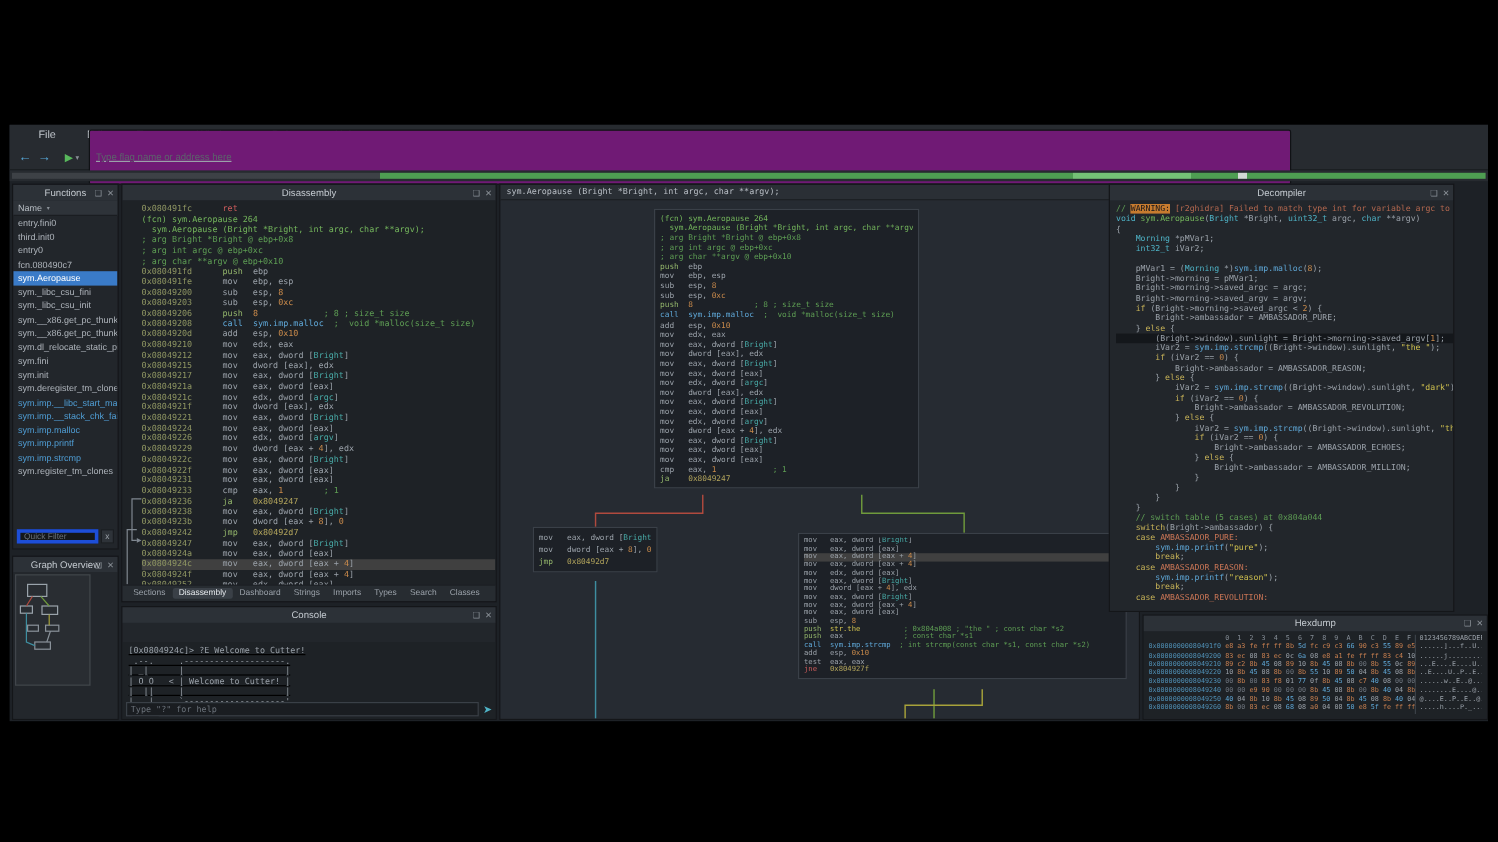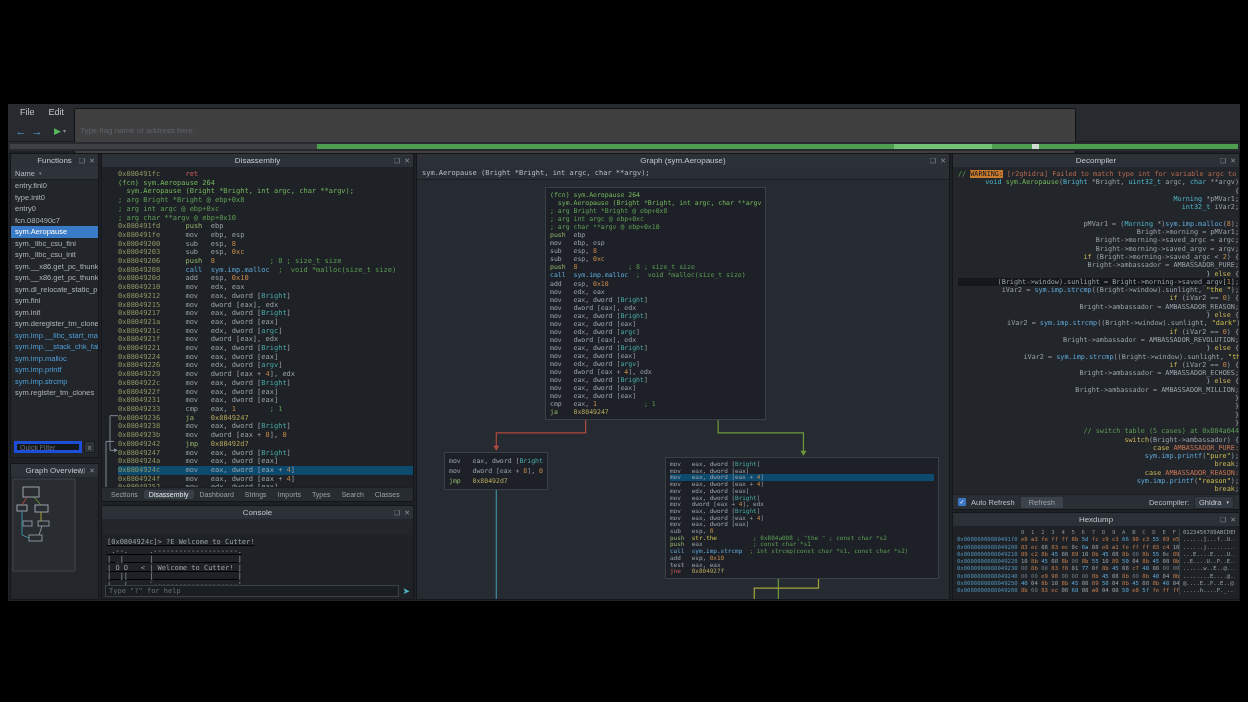--- a/index.html
+++ b/index.html
@@ -2,47 +2,47 @@
 <html><head>
 <meta charset="utf-8">
 <style>
   html,body{margin:0;padding:0;background:#000;}
   #stage{position:relative;width:1248px;height:702px;background:#000;overflow:hidden;
          font-family:"Liberation Sans",sans-serif;}
   .window{position:absolute;left:8px;top:104px;width:1232px;height:497px;background:#1d2126;}
   
   .menubar{position:absolute;left:8px;top:104px;width:1232px;height:16px;background:#272b30;
            display:flex;align-items:center;gap:2px;padding-left:6px;box-sizing:border-box;}
-  .menu-item{color:#c2c7cd;font-size:9px;padding:1px 6px;cursor:default;}
+  .menu-item{color:#c2c7cd;font-size:9px;padding:1px 6px;cursor:default;margin-left:12px;}
   
   .toolbar{position:absolute;left:8px;top:120px;width:1232px;height:22px;background:#272b30;
            display:flex;align-items:center;box-sizing:border-box;padding-left:6px;border-bottom:1px solid #1a1d20;}
   .navbtn{color:#56a8d8;font-size:11px;width:14px;text-align:center;margin-right:2px;}
   .playbtn{color:#58b85c;font-size:9px;margin:0 2px 0 8px;}
   .playcaret{color:#8a9097;font-size:6px;margin-right:8px;}
-  .seekbar{width:990px;height:12px;background:#404040;border:1px solid #101215;border-radius:2px;
-           color:#9aa1a9;font-size:8px;padding:16px 5px;font-family:"Liberation Sans",sans-serif;}
+  .seekbar{width:990px;height:12px;background:#701a75;border:1px solid #101215;border-radius:2px;
+           color:#9aa1a9;font-size:8px;padding:16px 5px;font-family:"Liberation Sans",sans-serif;text-decoration:underline;}
   .seekbar::placeholder{color:#5c636b;}
   
   .colorbar{position:absolute;left:8px;top:142px;width:1232px;height:9px;background:#272b30;}
   .colorbar-inner{position:absolute;left:2px;right:2px;top:2px;height:5px;
     background:linear-gradient(to right,#3d4146 0%,#3d4146 25%,#4e9e52 25%,#4e9e52 72%,
       #74c276 72%,#74c276 80%,#4e9e52 80%,#4e9e52 83.2%,#d2dad4 83.2%,#d2dad4 83.8%,
       #4e9e52 83.8%,#4e9e52 100%);}
   
   .panel{position:absolute;background:#22262b;border:1px solid #141619;box-sizing:border-box;
          display:flex;flex-direction:column;overflow:hidden;}
   .panel-header{flex:0 0 13px;height:13px;background:#2c3137;color:#c3c9cf;font-size:8px;
                 display:flex;align-items:center;justify-content:center;position:relative;}
   .panel-header .icons{position:absolute;right:3px;top:0;height:13px;display:flex;align-items:center;
                 gap:4px;color:#8a9097;font-size:7px;}
   .mono{font-family:"DejaVu Sans Mono",monospace;}
   .code{white-space:pre;overflow:hidden;}
   .ln{white-space:pre;}
-  .ln.hl{background:#0c4a6e;}
+  .ln.hl{background:#404040;}
   
   .ad{color:#8f9662}.pl{color:#9aa1a9}.kw{color:#93b56b}.ja{color:#b3a55c}.ca{color:#5fa8d8}
   .re{color:#cd5c5c}.nu{color:#c98a4b}.cm{color:#5e9e54}.fn{color:#74b65c}.va{color:#48a9a6}
   .st{color:#cfc04f}.ty{color:#4fb3c6}.cf{color:#c9b458}.en{color:#c77455}
   .warn{color:#b5684f}.warnhl{background:#c77b2f;color:#14151a;}
   
   .name-row{flex:0 0 12px;background:#2e3339;border-bottom:1px solid #1a1d21;display:flex;
             align-items:center;color:#b6bcc2;font-size:7.5px;padding:0 4px;gap:4px;}
   .fn-list{flex:1;overflow:hidden;position:relative;}
   .fn-item{height:11.5px;line-height:11.5px;font-size:7.5px;color:#aeb4bb;padding-left:4px;
@@ -141,21 +141,21 @@
           <span>❏</span>
           <span>✕</span>
         </span>
     </div>
     <div class="name-row">
       <span>Name</span>
       <span style="font-size:5px;color:#8a9097;">▾</span>
     </div>
     <div class="fn-list">
         <div class="fn-item">entry.fini0</div>
-        <div class="fn-item">type.init0</div>
+        <div class="fn-item">third.init0</div>
         <div class="fn-item">entry0</div>
         <div class="fn-item">fcn.080490c7</div>
         <div class="fn-item selected">sym.Aeropause</div>
         <div class="fn-item">sym._libc_csu_fini</div>
         <div class="fn-item">sym._libc_csu_init</div>
         <div class="fn-item">sym.__x86.get_pc_thunk.bp</div>
         <div class="fn-item">sym.__x86.get_pc_thunk.bx</div>
         <div class="fn-item">sym.dl_relocate_static_pie</div>
         <div class="fn-item">sym.fini</div>
         <div class="fn-item">sym.init</div>
@@ -238,27 +238,20 @@
     <div class="console-body">
       <div class="console-lines mono code" id="console-lines"><div class="ln"><span class="pl">[0x0804924c]&gt; ?E Welcome to Cutter!</span></div><div class="ln"><span class="pl"> .--.     .--------------------.</span></div><div class="ln"><span class="pl">| _|      |                    |</span></div><div class="ln"><span class="pl">| O O   &lt; | Welcome to Cutter! |</span></div><div class="ln"><span class="pl">|  ||     |                    |</span></div><div class="ln"><span class="pl">| __|     `--------------------'</span></div><div class="ln"><span class="pl">|/___\</span></div></div>
       <div class="console-input-row">
         <input class="console-input" placeholder="Type &quot;?&quot; for help" style="">
         <span class="send-arrow">➤</span>
       </div>
     </div>
   </div>
 
   <div class="panel" style="left:416px;top:153px;width:534px;height:447px;">
-    <div class="panel-header">
-      <span>Graph (sym.Aeropause)</span>
-      <span class="icons">
-          <span>❏</span>
-          <span>✕</span>
-        </span>
-    </div>
     <div class="graph-sig">sym.Aeropause (Bright *Bright, int argc, char **argv);</div>
     <div class="graph-canvas">
       <svg class="edgesvg" viewBox="0 0 530 421" preserveAspectRatio="none">
         <polyline points="168,239 168,254 79,254 79,270" fill="none" stroke="#b04a3e" stroke-width="1.2"></polyline>
         <path d="M76,267 L79,272 L82,267 Z" fill="#b04a3e"></path>
         <polyline points="300,239 300,254 385,254 385,275" fill="none" stroke="#6f9a3c" stroke-width="1.2"></polyline>
         <path d="M382,272 L385,277 L388,272 Z" fill="#6f9a3c"></path>
         <polyline points="79,309 79,421" fill="none" stroke="#3e8ea0" stroke-width="1.2"></polyline>
         <polyline points="360,397 360,421" fill="none" stroke="#6f9a3c" stroke-width="1.2"></polyline>
         <polyline points="400,397 400,410 336,410 336,421" fill="none" stroke="#a7a23a" stroke-width="1.2"></polyline>
@@ -268,40 +261,29 @@
       </div>
       <div class="gnode" style="left:27px;top:272px;width:104px;">
         <div class="mono code" id="node2-code"><div class="ln"><span class="pl">mov   eax, dword [</span><span class="va">Bright</span><span class="pl">]</span></div><div class="ln"><span class="pl">mov   dword [eax + </span><span class="nu">8</span><span class="pl">], </span><span class="nu">0</span></div><div class="ln"><span class="kw">jmp</span><span class="pl">   </span><span class="ja">0x80492d7</span></div></div>
       </div>
       <div class="gnode" style="left:248px;top:277px;width:274px;">
         <div class="mono code" id="node3-code"><div class="ln"><span class="pl">mov   eax, dword [</span><span class="va">Bright</span><span class="pl">]</span></div><div class="ln"><span class="pl">mov   eax, dword [eax]</span></div><div class="ln hl"><span class="pl">mov   eax, dword [eax + </span><span class="nu">4</span><span class="pl">]</span></div><div class="ln"><span class="pl">mov   eax, dword [eax + </span><span class="nu">4</span><span class="pl">]</span></div><div class="ln"><span class="pl">mov   edx, dword [eax]</span></div><div class="ln"><span class="pl">mov   eax, dword [</span><span class="va">Bright</span><span class="pl">]</span></div><div class="ln"><span class="pl">mov   dword [eax + </span><span class="nu">4</span><span class="pl">], edx</span></div><div class="ln"><span class="pl">mov   eax, dword [</span><span class="va">Bright</span><span class="pl">]</span></div><div class="ln"><span class="pl">mov   eax, dword [eax + </span><span class="nu">4</span><span class="pl">]</span></div><div class="ln"><span class="pl">mov   eax, dword [eax]</span></div><div class="ln"><span class="pl">sub   esp, </span><span class="nu">8</span></div><div class="ln"><span class="kw">push</span><span class="pl">  </span><span class="st">str.the</span><span class="cm">          ; 0x804a008 ; "the " ; const char *s2</span></div><div class="ln"><span class="kw">push</span><span class="pl">  eax</span><span class="cm">              ; const char *s1</span></div><div class="ln"><span class="ca">call  sym.imp.strcmp</span><span class="cm">  ; int strcmp(const char *s1, const char *s2)</span></div><div class="ln"><span class="pl">add   esp, </span><span class="nu">0x10</span></div><div class="ln"><span class="pl">test  eax, eax</span></div><div class="ln"><span class="re">jne</span><span class="pl">   </span><span class="ja">0x804927f</span></div></div>
       </div>
     </div>
   </div>
 
-  <div class="panel" style="left:952px;top:153px;width:288px;height:357px;text-align:right;">
+  <div class="panel" style="left:924px;top:153px;width:288px;height:357px;">
     <div class="panel-header">
       <span>Decompiler</span>
       <span class="icons">
           <span>❏</span>
           <span>✕</span>
         </span>
     </div>
     <div class="decomp-body mono code" id="decomp-code"><div class="ln"><span class="cm">// </span><span class="warnhl">WARNING:</span><span class="warn"> [r2ghidra] Failed to match type int for variable argc to Decompiler type </span></div><div class="ln"><span class="ty">void</span><span class="pl"> </span><span class="fn">sym.Aeropause</span><span class="pl">(</span><span class="ty">Bright</span><span class="pl"> *Bright, </span><span class="ty">uint32_t</span><span class="pl"> argc, </span><span class="ty">char</span><span class="pl"> **argv)</span></div><div class="ln"><span class="pl">{</span></div><div class="ln"><span class="pl">    </span><span class="ty">Morning</span><span class="pl"> *pMVar1;</span></div><div class="ln"><span class="pl">    </span><span class="ty">int32_t</span><span class="pl"> iVar2;</span></div><div class="ln"><span class="pl"> </span></div><div class="ln"><span class="pl">    pMVar1 = (</span><span class="ty">Morning</span><span class="pl"> *)</span><span class="ca">sym.imp.malloc</span><span class="pl">(</span><span class="nu">8</span><span class="pl">);</span></div><div class="ln"><span class="pl">    Bright-&gt;morning = pMVar1;</span></div><div class="ln"><span class="pl">    Bright-&gt;morning-&gt;saved_argc = argc;</span></div><div class="ln"><span class="pl">    Bright-&gt;morning-&gt;saved_argv = argv;</span></div><div class="ln"><span class="cf">    if</span><span class="pl"> (Bright-&gt;morning-&gt;saved_argc &lt; </span><span class="nu">2</span><span class="pl">) {</span></div><div class="ln"><span class="pl">        Bright-&gt;ambassador = AMBASSADOR_PURE;</span></div><div class="ln"><span class="pl">    } </span><span class="cf">else</span><span class="pl"> {</span></div><div class="ln hl"><span class="pl">        (Bright-&gt;window).sunlight = Bright-&gt;morning-&gt;saved_argv[</span><span class="nu">1</span><span class="pl">];</span></div><div class="ln"><span class="pl">        iVar2 = </span><span class="ca">sym.imp.strcmp</span><span class="pl">((Bright-&gt;window).sunlight, </span><span class="st">"the "</span><span class="pl">);</span></div><div class="ln"><span class="cf">        if</span><span class="pl"> (iVar2 == </span><span class="nu">0</span><span class="pl">) {</span></div><div class="ln"><span class="pl">            Bright-&gt;ambassador = AMBASSADOR_REASON;</span></div><div class="ln"><span class="pl">        } </span><span class="cf">else</span><span class="pl"> {</span></div><div class="ln"><span class="pl">            iVar2 = </span><span class="ca">sym.imp.strcmp</span><span class="pl">((Bright-&gt;window).sunlight, </span><span class="st">"dark"</span><span class="pl">);</span></div><div class="ln"><span class="cf">            if</span><span class="pl"> (iVar2 == </span><span class="nu">0</span><span class="pl">) {</span></div><div class="ln"><span class="pl">                Bright-&gt;ambassador = AMBASSADOR_REVOLUTION;</span></div><div class="ln"><span class="pl">            } </span><span class="cf">else</span><span class="pl"> {</span></div><div class="ln"><span class="pl">                iVar2 = </span><span class="ca">sym.imp.strcmp</span><span class="pl">((Bright-&gt;window).sunlight, </span><span class="st">"third"</span></div><div class="ln"><span class="cf">                if</span><span class="pl"> (iVar2 == </span><span class="nu">0</span><span class="pl">) {</span></div><div class="ln"><span class="pl">                    Bright-&gt;ambassador = AMBASSADOR_ECHOES;</span></div><div class="ln"><span class="pl">                } </span><span class="cf">else</span><span class="pl"> {</span></div><div class="ln"><span class="pl">                    Bright-&gt;ambassador = AMBASSADOR_MILLION;</span></div><div class="ln"><span class="pl">                }</span></div><div class="ln"><span class="pl">            }</span></div><div class="ln"><span class="pl">        }</span></div><div class="ln"><span class="pl">    }</span></div><div class="ln"><span class="cm">    // switch table (5 cases) at 0x804a044</span></div><div class="ln"><span class="cf">    switch</span><span class="pl">(Bright-&gt;ambassador) {</span></div><div class="ln"><span class="cf">    case</span><span class="pl"> </span><span class="en">AMBASSADOR_PURE:</span></div><div class="ln"><span class="pl">        </span><span class="ca">sym.imp.printf</span><span class="pl">(</span><span class="st">"pure"</span><span class="pl">);</span></div><div class="ln"><span class="cf">        break</span><span class="pl">;</span></div><div class="ln"><span class="cf">    case</span><span class="pl"> </span><span class="en">AMBASSADOR_REASON:</span></div><div class="ln"><span class="pl">        </span><span class="ca">sym.imp.printf</span><span class="pl">(</span><span class="st">"reason"</span><span class="pl">);</span></div><div class="ln"><span class="cf">        break</span><span class="pl">;</span></div><div class="ln"><span class="cf">    case</span><span class="pl"> </span><span class="en">AMBASSADOR_REVOLUTION:</span></div></div>
-    <div class="decomp-footer">
-      <span class="checkbox">✓</span>
-      <span>Auto Refresh</span>
-      <span class="btn">Refresh</span>
-      <span class="spacer"></span>
-      <span>Decompiler:</span>
-      <span class="select">
-        <span>Ghidra</span>
-        <span style="font-size:5px;">▾</span>
-      </span>
-    </div>
   </div>
 
   <div class="panel" style="left:952px;top:512px;width:288px;height:88px;">
     <div class="panel-header">
       <span>Hexdump</span>
       <span class="icons">
           <span>❏</span>
           <span>✕</span>
         </span>
     </div>

